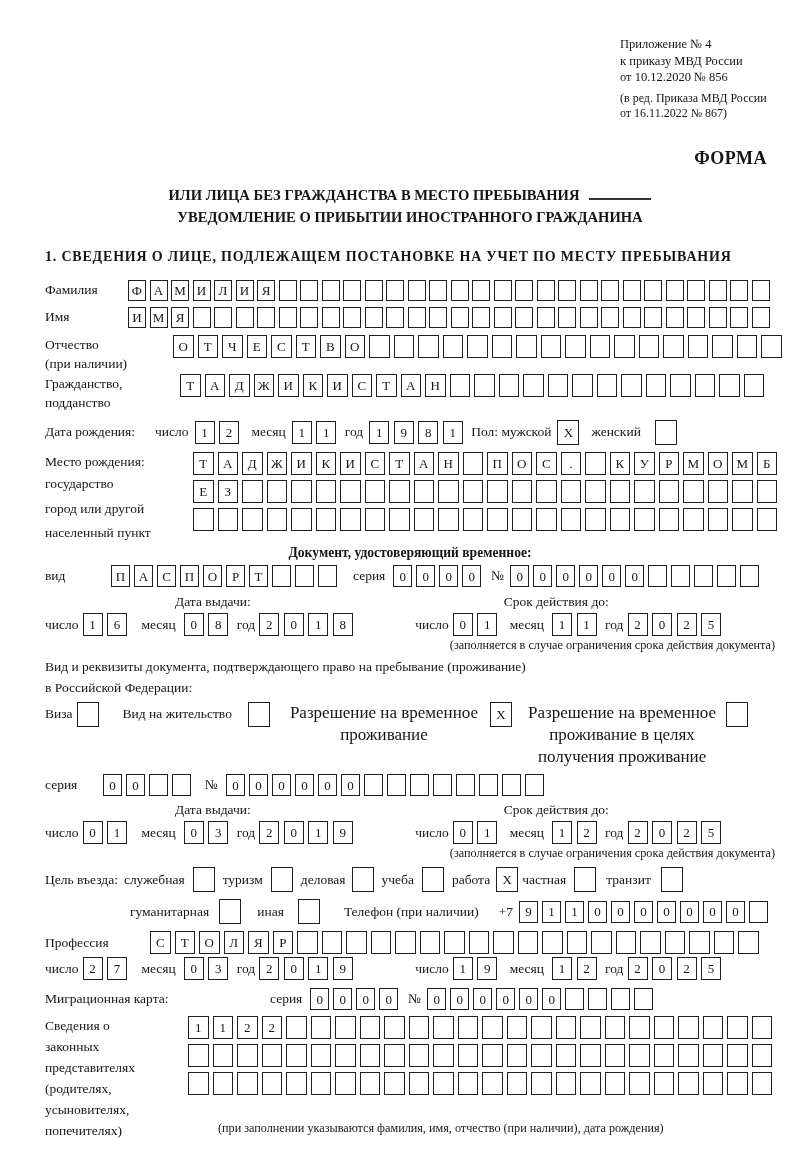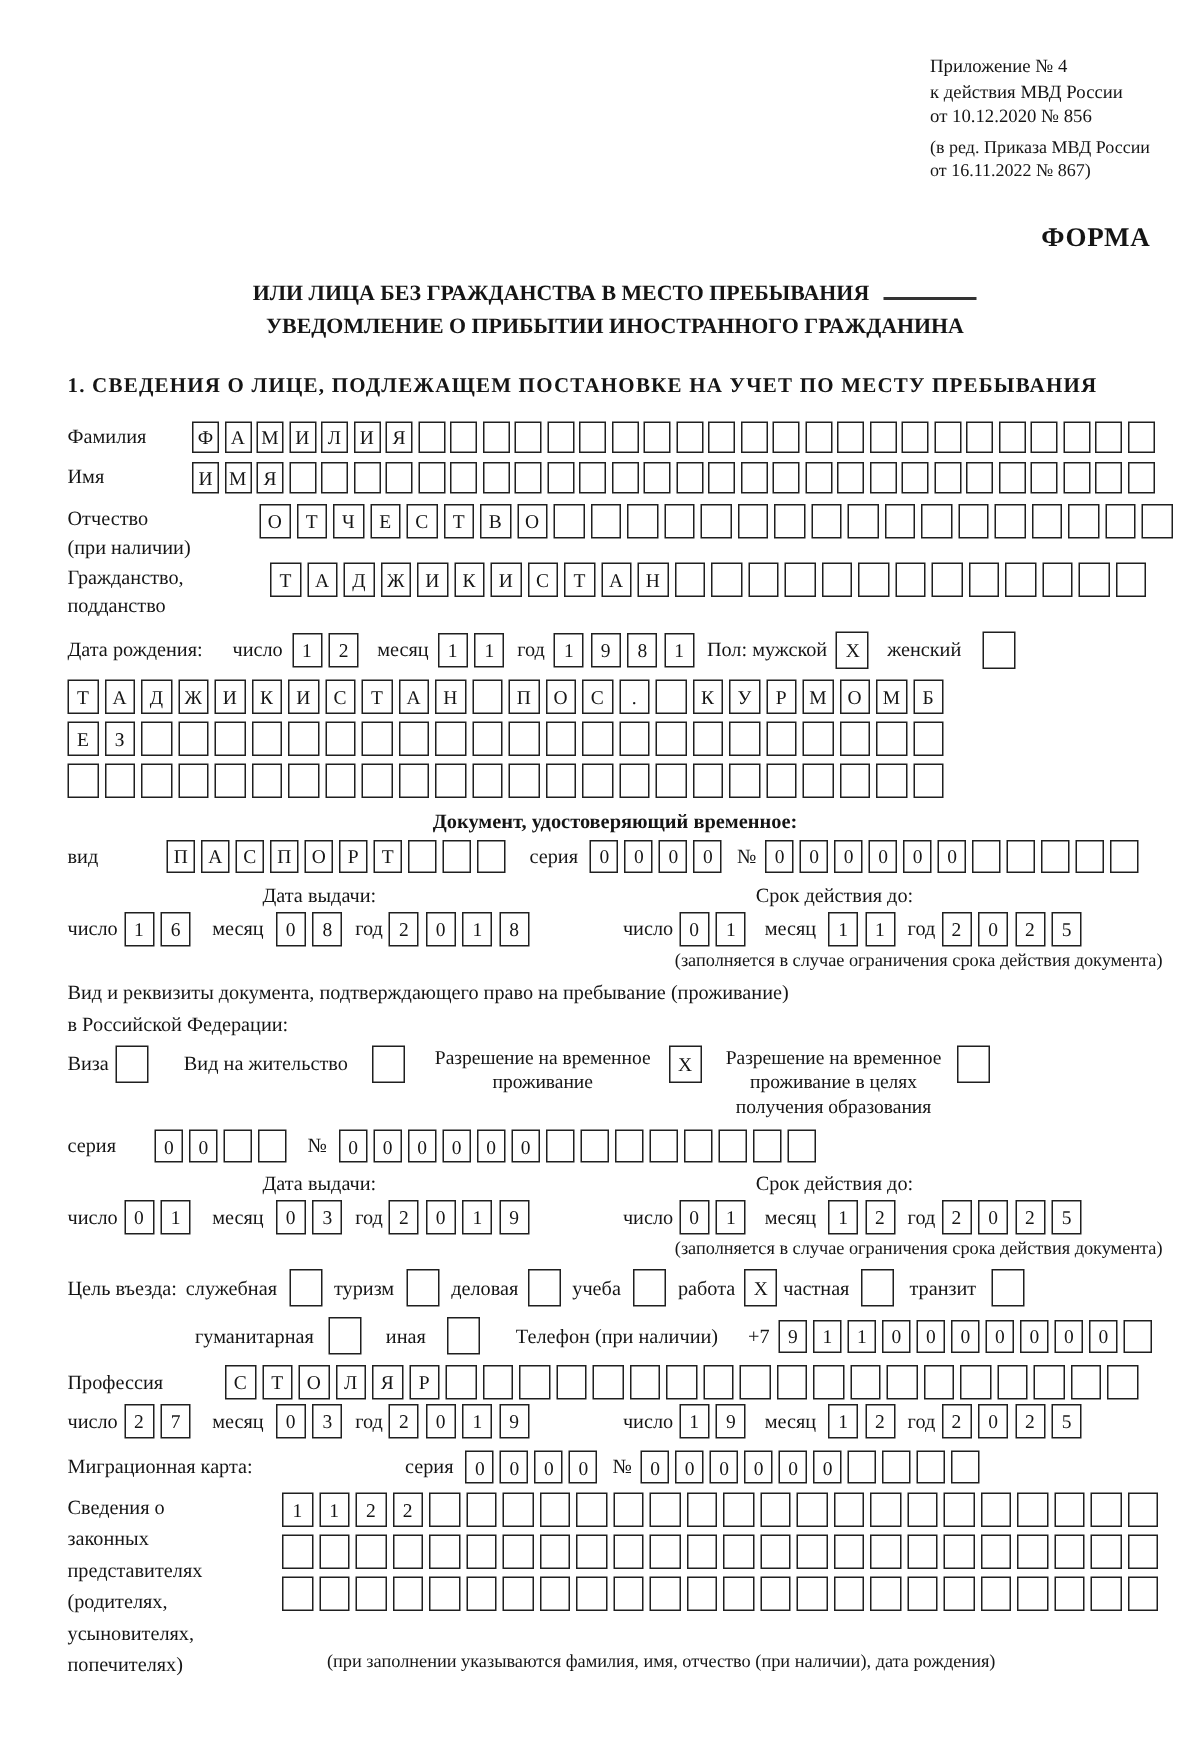--- a/index.html
+++ b/index.html
@@ -12,21 +12,21 @@
   .appendix{margin-left:575px;font-size:12.5px;line-height:1.32;}
   .appendix .rev{margin-top:5px;font-size:12px;}
   .forma{text-align:right;font-weight:bold;font-size:18px;margin-top:26px;padding-right:8px;letter-spacing:.5px;}
   .title{text-align:center;font-weight:bold;font-size:14.6px;line-height:1.5;margin-top:16px;}
   .t-underline{display:inline-block;width:62px;height:13px;border-bottom:2px solid #333;margin-left:10px;}
   .sec-heading{font-weight:bold;font-size:14px;letter-spacing:.8px;margin-top:20px;white-space:nowrap;}
   .row{display:flex;align-items:center;}
   .row.top{align-items:flex-start;}
   .lbl{font-size:13.5px;white-space:nowrap;}
   .lblcol{font-size:13.5px;line-height:1.42;flex:0 0 auto;}
-  .center2{font-size:13px;line-height:1.3;text-align:center;font-family:Liberation Serif, serif;}
+  .center2{font-size:17px;line-height:1.3;text-align:center;font-family:Liberation Serif, serif;}
   .cg{display:flex;flex:0 0 auto;}
   .cellstack > .cg{margin-bottom:5px;}
   .cell{
     box-sizing:border-box;border:1.7px solid #1f1f1f;background:#fff;
     display:flex;align-items:center;justify-content:center;
     font-size:13px;line-height:1;flex:0 0 auto;
   }
   .cg-sm .cell{width:18px;height:21px;margin-right:3.5px;}
   .cg-ms .cell{width:19px;height:22px;margin-right:4px;}
   .cg-md .cell{width:20.5px;height:23px;margin-right:4px;}
@@ -39,21 +39,21 @@
   .ml16{margin-left:16px;} .ml20{margin-left:20px;} .ml24{margin-left:24px;}
   .mr6{margin-right:6px;} .mr8{margin-right:8px;}
 </style>
 </head>
 <body>
 
 <div class="page">
 
   <div class="appendix">
     <div>Приложение № 4</div>
-    <div>к действия МВД России</div>
+    <div>к приказу МВД России</div>
     <div>от 10.12.2020 № 856</div>
     <div class="rev">(в ред. Приказа МВД России</div>
     <div style="font-size:12px">от 16.11.2022 № 867)</div>
   </div>
 
   <div class="forma">ФОРМА</div>
 
   <div class="title">
     <div>
       <span>ИЛИ ЛИЦА БЕЗ ГРАЖДАНСТВА В МЕСТО ПРЕБЫВАНИЯ</span><span class="t-underline"></span>
@@ -225,20 +225,26 @@
     <div class="cg cg-cb ml6">
         <span class="cell">X</span>
       </div>
     <span class="lbl ml12">женский</span>
     <div class="cg cg-cb ml14">
         <span class="cell"></span>
       </div>
   </div>
 
   <div class="row top" style="margin-top:7px">
+    <div class="lblcol" style="width:148px">
+      <div>Место рождения:</div>
+      <div style="margin-top:3px">государство</div>
+      <div style="margin-top:6px">город или другой</div>
+      <div style="margin-top:5px">населенный пункт</div>
+    </div>
     <div class="cellstack">
       <div class="cg cg-md">
           <span class="cell">Т</span>
           <span class="cell">А</span>
           <span class="cell">Д</span>
           <span class="cell">Ж</span>
           <span class="cell">И</span>
           <span class="cell">К</span>
           <span class="cell">И</span>
           <span class="cell">С</span>
@@ -412,21 +418,21 @@
     <div class="center2 ml20">
       <div>Разрешение на временное</div>
       <div>проживание</div>
     </div>
     <div class="cg cg-cb ml12">
         <span class="cell">X</span>
       </div>
     <div class="center2 ml16">
       <div>Разрешение на временное</div>
       <div>проживание в целях</div>
-      <div>получения образования</div>
+      <div>получения проживание</div>
     </div>
     <div class="cg cg-cb ml10">
         <span class="cell"></span>
       </div>
   </div>
 
   <div class="row" style="margin-top:6px">
     <span class="lbl" style="width:58px">серия</span>
     <div class="cg cg-ms">
         <span class="cell">0</span>

